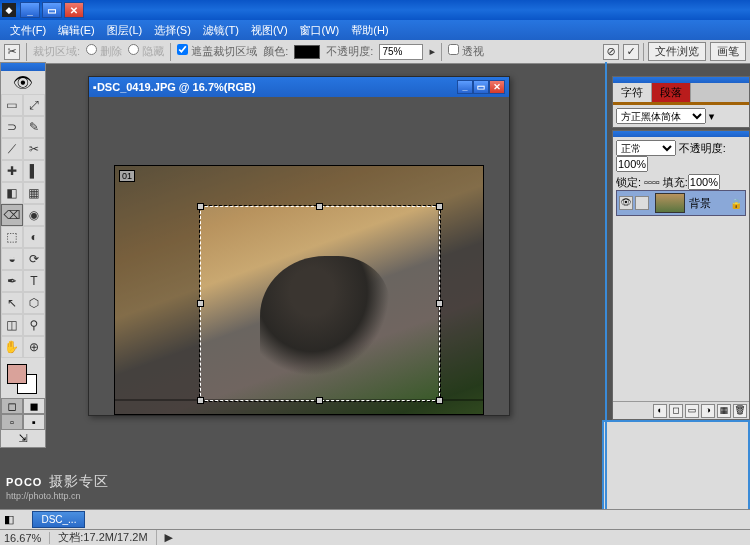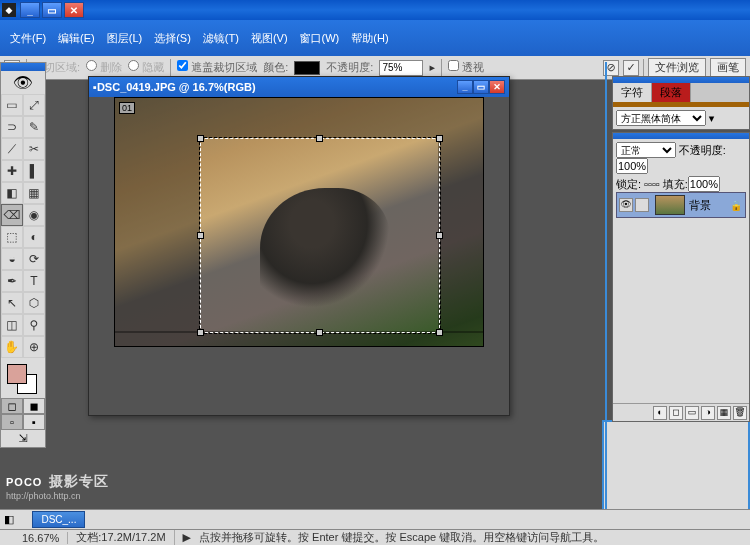--- a/index.html
+++ b/index.html
@@ -3,21 +3,21 @@
 <meta charset="utf-8">
 <style>
 *{margin:0;padding:0;box-sizing:border-box;font-family:"Microsoft YaHei",Tahoma,sans-serif;font-size:11px}
 body{width:750px;height:545px;background:#535353;overflow:hidden;position:relative}
 .titlebar{height:20px;background:linear-gradient(#0a55c7,#1a6cdb,#0a55c7);display:flex;align-items:center;color:#fff;padding:0 2px}
 .titlebar .icon{width:14px;height:14px;background:#222;margin-right:4px;display:inline-flex;align-items:center;justify-content:center;font-size:9px}
 .titlebar .title{flex:1;font-weight:bold}
 .winbtns{display:flex;gap:2px}
 .winbtn{width:20px;height:16px;background:linear-gradient(#5d9dff,#2563d0);border:1px solid #1a4b9e;display:flex;align-items:center;justify-content:center;color:#fff;font-weight:bold;font-size:10px}
 .winbtn.close{background:linear-gradient(#f0776a,#d63a2a)}
-.menubar{height:36px;background:linear-gradient(#2775e0,#1e62c8);display:flex;align-items:center;padding:0 4px;color:#fff}
+.menubar{height:20px;background:linear-gradient(#2775e0,#1e62c8);display:flex;align-items:center;padding:0 4px;color:#fff}
 .menuitem{padding:0 6px;cursor:default}
 .optbar{height:24px;background:#dcdcdc;border-bottom:1px solid #888;display:flex;align-items:center;padding:0 4px;gap:6px;color:#333}
 .optbar .sep{width:1px;height:18px;background:#999}
 .optbar .ico{width:16px;height:16px;border:1px solid #888;background:#eee;display:inline-flex;align-items:center;justify-content:center}
 .optbar input[type=text]{width:44px;height:16px;border:1px solid #888;font-size:10px;padding:0 2px}
 .optbar .swatch{width:26px;height:14px;background:#000;border:1px solid #555}
 .optbar label{color:#666;font-size:11px}
 .optbar .grey{color:#aaa}
 .optbar .cb{width:11px;height:11px}
 .optbar .right{margin-left:auto;display:flex;align-items:center;gap:4px}
@@ -30,54 +30,54 @@
 .clrs{height:40px;position:relative}
 .fg{position:absolute;left:6px;top:6px;width:20px;height:20px;background:#d9a29a;border:1px solid #000;z-index:2}
 .bg{position:absolute;left:16px;top:16px;width:20px;height:20px;background:#fff;border:1px solid #000}
 .qm{display:flex}
 .qm div{flex:1;height:16px;border:1px solid #888;background:#ddd;display:flex;align-items:center;justify-content:center}
 .qm div:first-child{background:#b8b8b8}
 .imgwin{position:absolute;left:88px;top:76px;width:422px;height:340px;background:#535353;border:1px solid #2a2a2a;box-shadow:2px 2px 6px rgba(0,0,0,.4)}
 .imgwin .tb{height:20px;background:linear-gradient(#2775e0,#1e62c8);display:flex;align-items:center;padding:0 4px;color:#fff}
 .imgwin .tb .t{flex:1;font-weight:bold;font-size:11px}
 .imgwin .tb .winbtn{width:16px;height:14px;font-size:9px}
-.imgwin .canvas{position:absolute;top:20px;left:0;right:0;bottom:0;background:#535353;display:flex;align-items:flex-start;justify-content:center}
+.imgwin .canvas{position:absolute;top:20px;left:0;right:0;bottom:0;background:#535353;display:flex;align-items:flex-end;justify-content:center}
 .photo{width:370px;height:250px;background:linear-gradient(160deg,#8a7a5a 0%,#b8935e 25%,#c9a871 40%,#6a6560 55%,#706560 70%,#3a5a2a 92%,#4a7030 100%);position:relative;border:1px solid #000}
 .photo::before{content:"";position:absolute;left:145px;top:90px;width:130px;height:120px;background:radial-gradient(ellipse at 40% 30%,#3a3530 20%,#2a2825 50%,transparent 70%);border-radius:50% 40% 30% 20%}
 .photo .tag{position:absolute;left:4px;top:4px;background:#fff;color:#000;font-size:9px;padding:0 2px;border:1px solid #000}
 .crop{position:absolute;left:85px;top:40px;width:240px;height:195px;border:1px dashed #fff;outline:1px dashed #000}
 .handle{position:absolute;width:7px;height:7px;background:#ccc;border:1px solid #000}
 .h-tl{left:-4px;top:-4px}.h-tr{right:-4px;top:-4px}.h-bl{left:-4px;bottom:-4px}.h-br{right:-4px;bottom:-4px}
 .h-tm{left:50%;top:-4px;margin-left:-4px}.h-bm{left:50%;bottom:-4px;margin-left:-4px}
 .h-ml{left:-4px;top:50%;margin-top:-4px}.h-mr{right:-4px;top:50%;margin-top:-4px}
 .shield{position:absolute;background:rgba(0,0,0,.35)}
 .s-t{left:0;top:0;right:0;height:40px}.s-b{left:0;bottom:0;right:0;height:15px}
 .s-l{left:0;top:40px;width:85px;height:195px}.s-r{right:0;top:40px;width:45px;height:195px}
 .panels{position:absolute;right:0;top:76px;width:138px;z-index:4}
 .panel{background:#dcdcdc;border:1px solid #666;margin-bottom:2px}
 .panel .pb{height:6px;background:linear-gradient(#2775e0,#1e62c8)}
-.panel .tabs{display:flex;background:#c8c8c8;border-bottom:5px solid #a16207}
+.panel .tabs{display:flex;background:#c8c8c8;border-bottom:3px solid #a16207}
 .ptab{padding:2px 8px;background:#b91c1c;border-right:1px solid #999;font-size:11px}
 .ptab.act{background:#dcdcdc}
 .panel .body{padding:3px;font-size:10px}
 .panel select{width:90px;font-size:10px;height:16px}
 .layerrow{display:flex;align-items:center;padding:2px;background:#8aa8d8;border:1px solid #557}
 .layerrow .eye{width:14px;height:14px;background:#dcdcdc;border:1px solid #888;margin-right:2px;text-align:center;font-size:9px}
 .layerrow .thumb{width:30px;height:20px;background:linear-gradient(#b8935e,#5a7540);border:1px solid #333;margin:0 4px}
 .layerrow .lock{margin-left:auto;font-size:10px}
 .panel .foot{height:18px;background:#dcdcdc;border-top:1px solid #999;display:flex;align-items:center;justify-content:flex-end;gap:2px;padding:0 2px}
 .panel .foot span{width:14px;height:14px;border:1px solid #888;font-size:9px;text-align:center;background:#eee}
 .bigpanel{position:absolute;right:0;top:420px;width:148px;height:105px;border:2px solid #3a8bd8;background:#dcdcdc}
 .watermark{position:absolute;left:6px;bottom:44px;color:#d8d8d8;font-family:Arial;z-index:3}
-.watermark .big{font-size:20px;font-weight:bold;letter-spacing:1px}
+.watermark .big{font-size:20px;font-weight:normal;letter-spacing:1px}
 .watermark .big b{color:#fff}
 .watermark .sm{font-size:9px;color:#bbb}
 .docbar{position:absolute;left:0;bottom:16px;right:0;height:20px;background:#dcdcdc;border-top:1px solid #888;display:flex;align-items:center}
 .doctab{background:linear-gradient(#4a8fe0,#2a6bc8);color:#fff;padding:2px 8px;border:1px solid #1a4a90;font-size:10px;margin-left:14px}
-.statusbar{position:absolute;left:0;bottom:0;right:0;height:16px;background:#dcdcdc;border-top:1px solid #888;display:flex;align-items:center;font-size:10px;color:#333;padding:0 22px;gap:8px}
+.statusbar{position:absolute;left:0;bottom:0;right:0;height:16px;background:#dcdcdc;border-top:1px solid #888;display:flex;align-items:center;font-size:10px;color:#333;padding:0 4px;gap:8px}
 .statusbar .cell{border-right:1px solid #aaa;padding-right:8px}
 .clip{position:absolute;right:0;top:62px;width:145px;height:480px;border-left:2px solid #3a8bd8;pointer-events:none}
 </style>
 </head>
 <body>
 
 <div class="titlebar">
   <span class="icon">◆</span>
   <div class="winbtns">
     <div class="winbtn">_</div>
@@ -240,14 +240,13 @@
 
 <div class="docbar">
   <span style="padding:0 4px">◧</span>
   <div class="doctab">DSC_...</div>
 </div>
 
 <div class="statusbar">
   <span class="cell">16.67%</span>
   <span class="cell">文档:17.2M/17.2M</span>
   <span>▶</span>
-  <span>点按并拖移可旋转。按 Enter 键提交。按 Escape 键取消。用空格键访问导航工具。</span>
 </div>
 
 </body></html>

